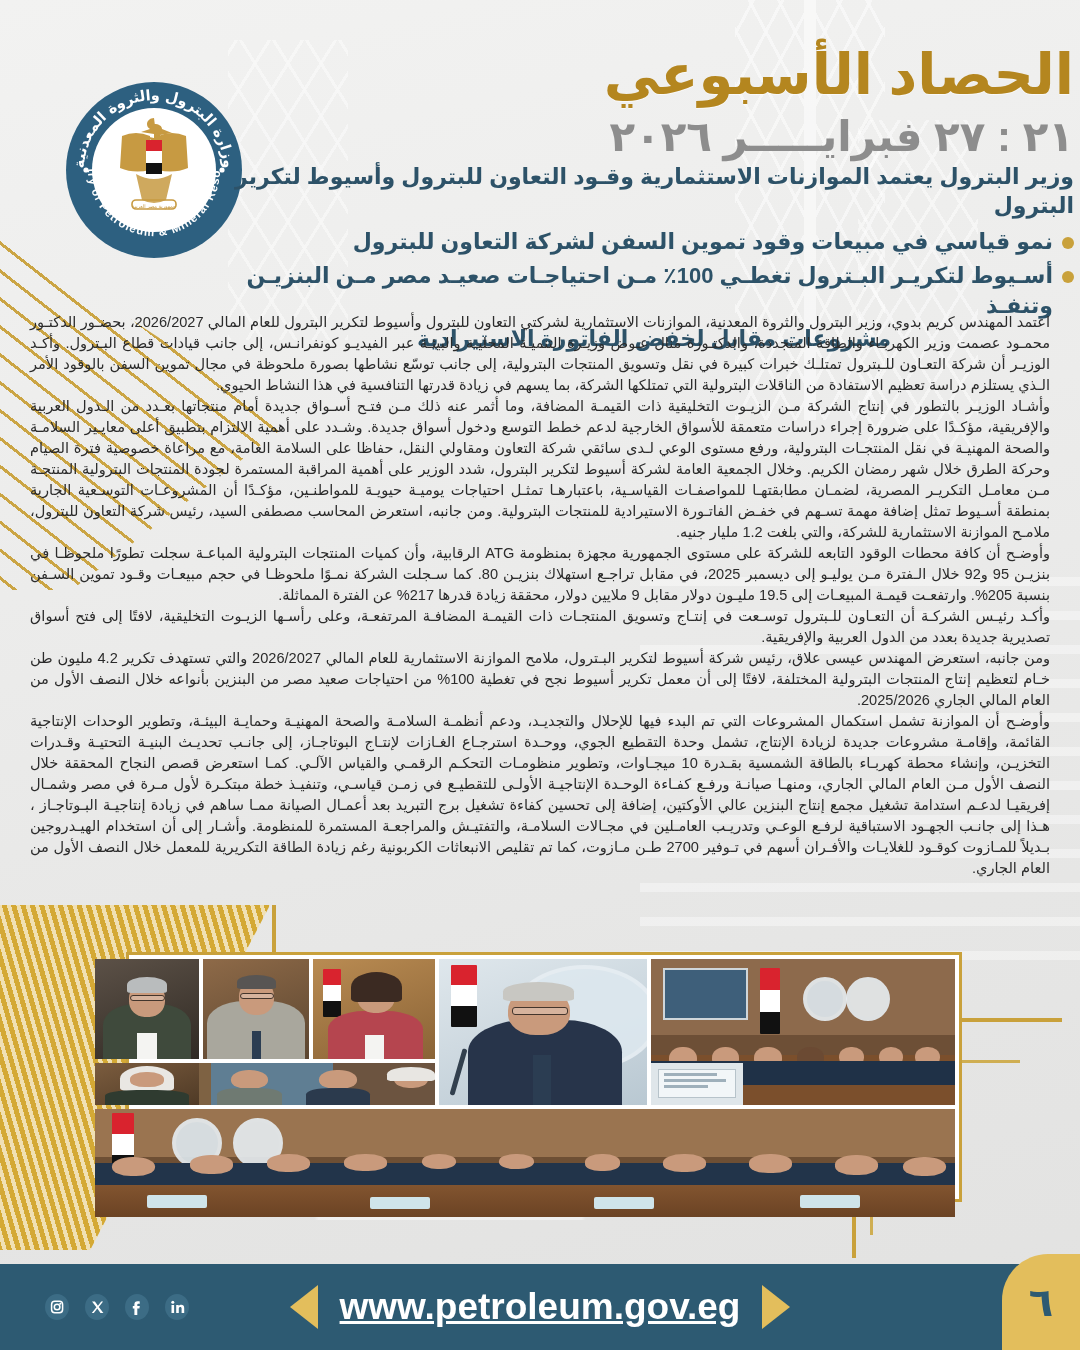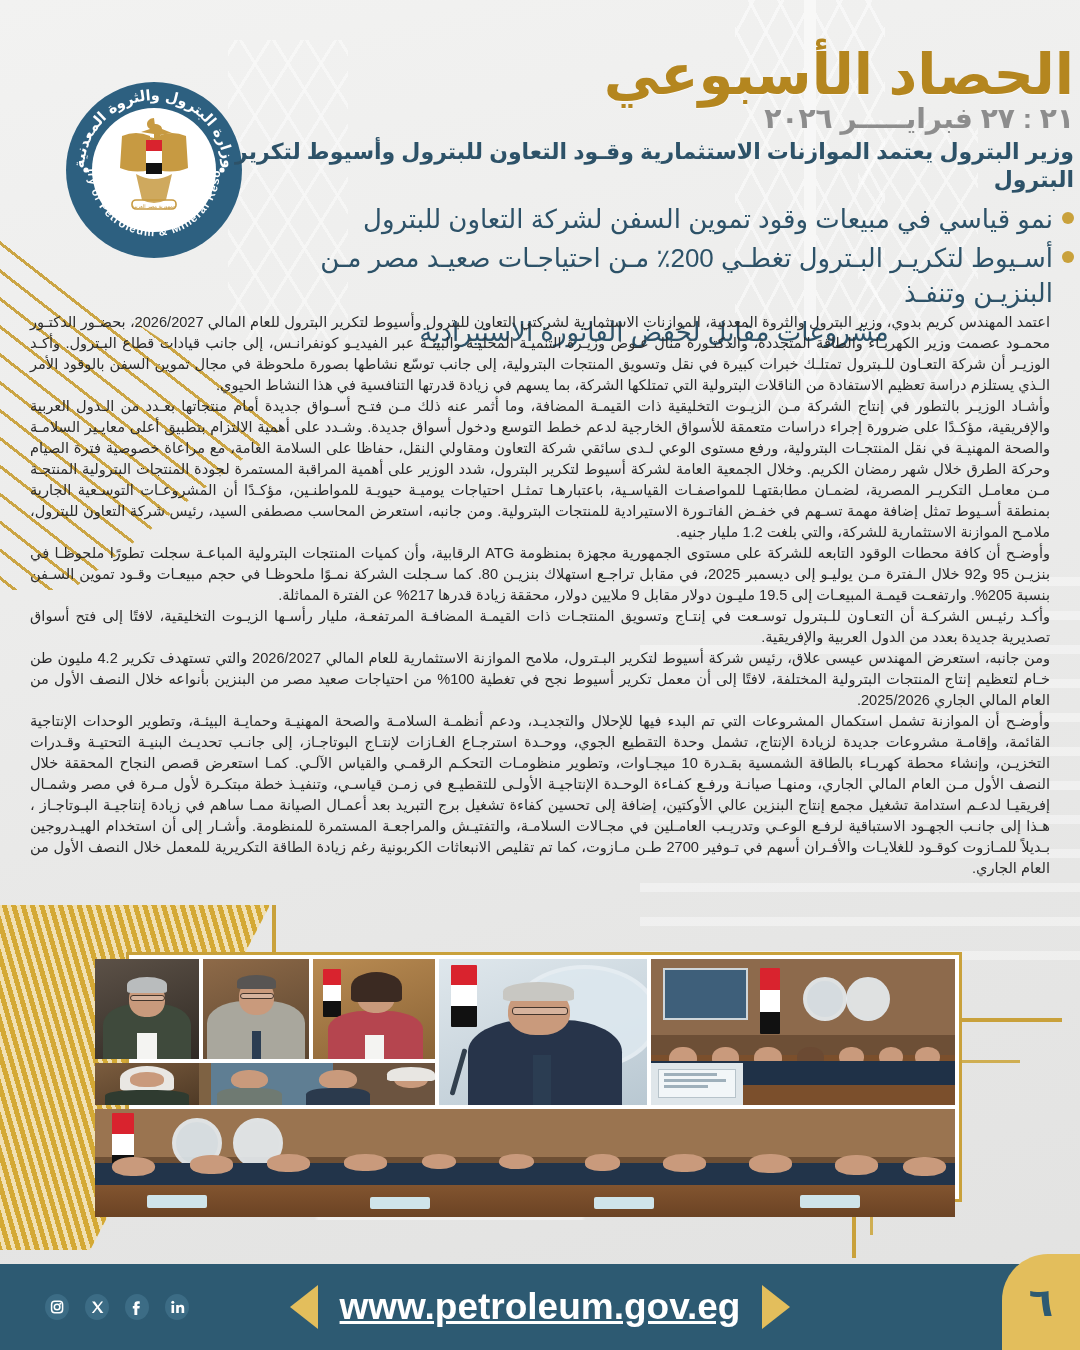--- a/index.html
+++ b/index.html
@@ -89,39 +89,39 @@
   #header {
     position:absolute; right:6px; top:46px; width:840px;
     text-align:right;
   }
   #main-title {
     font-size:56px; font-weight:bold; color:#b4861f;
     letter-spacing:-1px; line-height:1.02;
     text-shadow:0 1px 0 rgba(255,255,255,.6);
   }
   #date-line {
-    margin-top:1px;
-    font-size:28px; font-weight:bold; color:#8d8d8d;
+    margin-top:12px;
+    font-size:42px; font-weight:bold; color:#8d8d8d;
     line-height:1.05; letter-spacing:0px;
   }
   #subtitle {
     margin-top:4px;
     font-size:22px; font-weight:bold; color:#2d5268; line-height:1.3;
   }
   #bullets { margin-top:7px; }
   .bullet {
     display:flex; align-items:flex-start; justify-content:flex-start;
     gap:9px; margin-bottom:4px;
   }
   .dot {
     flex:0 0 auto; width:12px; height:12px; border-radius:50%;
     background:#c9a13b; margin-top:10px;
   }
   .bullet-text {
-    font-size:26px; font-weight:normal; color:#2d5268; line-height:1.35;
+    font-size:22px; font-weight:bold; color:#2d5268; line-height:1.35;
     flex:1 1 auto;
   }
   .bullet-text.cont { text-align:center; }
 
   
   #body-copy {
     position:absolute; right:30px; top:312px; width:1020px;
     color:#2b2b2b;
   }
   #body-copy p {
@@ -270,33 +270,33 @@
     <div id="date-line">٢١ : ٢٧ فبرايـــــر ٢٠٢٦</div>
     <div id="subtitle">وزير البترول يعتمد الموازنات الاستثمارية وقـود التعاون للبترول وأسيوط لتكرير البترول</div>
 
     <div id="bullets">
       <div class="bullet">
         <span class="dot"></span>
         <span class="bullet-text">نمو قياسي في مبيعات وقود تموين السفن لشركة التعاون للبترول</span>
       </div>
       <div class="bullet">
         <span class="dot"></span>
-        <span class="bullet-text">أسـيوط لتكريـر البـترول تغطـي 200٪ مـن احتياجـات صعيـد مصر مـن البنزيـن وتنفـذ</span>
+        <span class="bullet-text">أسـيوط لتكريـر البـترول تغطـي 100٪ مـن احتياجـات صعيـد مصر مـن البنزيـن وتنفـذ</span>
       </div>
       <div class="bullet">
         <span class="bullet-text cont">مشروعات  مقابل لخفض الفاتورة الاستيرادية</span>
       </div>
     </div>
   </div>
 
   <div id="body-copy">
     <p>اعتمد المهندس كريم بدوي، وزير البترول والثروة المعدنية، الموازنات الاستثمارية لشركتي التعاون للبترول وأسيوط لتكرير البترول للعام المالي 2026/2027، بحضـور الدكتـور محمـود عصمت وزير الكهربـاء والطاقة المتجددة، والدكتـورة منال عـوض وزيـرة التنميـة المحليـة والبيئـة عبر الفيديـو كونفرانـس، إلى جانب قيادات قطاع البـترول. وأكـد الوزيـر أن شركة التعـاون للـبترول تمتلـك خبرات كبيرة في نقل وتسويق المنتجات البترولية، إلى جانب توسّع نشاطها بصورة ملحوظة في مجال تموين السفن بالوقود الأمر الـذي يستلزم دراسة تعظيم الاستفادة من الناقلات البترولية التي تمتلكها الشركة، بما يسهم في زيادة قدرتها التنافسية في هذا النشاط الحيوي.</p>
     <p>وأشـاد الوزيـر بالتطور في إنتاج الشركة مـن الزيـوت التخليقية ذات القيمـة المضافة، وما أثمر عنه ذلك مـن فتـح أسـواق جديدة أمام منتجاتها بعـدد من الـدول العربية والإفريقية، مؤكـدًا على ضرورة إجراء دراسات متعمقة للأسواق الخارجية لدعم خطط التوسع ودخول أسواق جديدة. وشـدد على أهمية الالتزام بتطبيق أعلى معايـير السلامـة والصحة المهنيـة في نقل المنتجـات البترولية، ورفع مستوى الوعي لـدى سائقي شركة التعاون ومقاولي النقل، حفاظا على السلامة العامة، مع مراعاة خصوصية فترة الصيام وحركة الطرق خلال شهر رمضان الكريم. وخلال الجمعية العامة لشركة أسيوط لتكرير البترول، شدد الوزير على أهمية المراقبة المستمرة لجودة المنتجات البترولية المنتجـة مـن معامـل التكريـر المصرية، لضمـان مطابقتهـا للمواصفـات القياسـية، باعتبارهـا تمثـل احتياجات يوميـة حيويـة للمواطنـين، مؤكـدًا أن المشروعـات التوسـعية الجارية بمنطقة أسـيوط تمثل إضافة مهمة تسـهم في خفـض الفاتـورة الاستيرادية للمنتجات البترولية. ومن جانبه، استعرض المحاسب مصطفى السيد، رئيس شركة التعاون للبترول، ملامـح الموازنة الاستثمارية للشركة، والتي بلغت 1.2 مليار جنيه.</p>
     <p>وأوضـح أن كافة محطات الوقود التابعه للشركة على مستوى الجمهورية مجهزة بمنظومة ATG الرقابية، وأن كميات المنتجات البترولية المباعـة سجلت تطورًا ملحوظـا في بنزيـن 95 و92 خلال الـفترة مـن يوليـو إلى ديسمبر 2025، في مقابل تراجـع استهلاك بنزيـن 80. كما سـجلت الشركة نمـوًا ملحوظـا في حجم مبيعـات وقـود تموين السـفن بنسبة 205%. وارتفعـت قيمـة المبيعـات إلى 19.5 مليـون دولار مقابل 9 ملايين دولار، محققة زيادة قدرها 217% عن الفترة المماثلة.</p>
-    <p>وأكـد رئيـس الشركـة أن التعـاون للـبترول توسـعت في إنتـاج وتسويق المنتجـات ذات القيمـة المضافـة المرتفعـة، مليار رأسـها الزيـوت التخليقية، لافتًا إلى فتح أسواق تصديرية جديدة بعدد من الدول العربية والإفريقية.</p>
+    <p>وأكـد رئيـس الشركـة أن التعـاون للـبترول توسـعت في إنتـاج وتسويق المنتجـات ذات القيمـة المضافـة المرتفعـة، وعلى رأسـها الزيـوت التخليقية، لافتًا إلى فتح أسواق تصديرية جديدة بعدد من الدول العربية والإفريقية.</p>
     <p>ومن جانبه، استعرض المهندس عيسى علاق، رئيس شركة أسيوط لتكرير البـترول، ملامح الموازنة الاستثمارية للعام المالي 2026/2027 والتي تستهدف تكرير 4.2 مليون طن خـام لتعظيم إنتاج المنتجات البترولية المختلفة، لافتًا إلى أن معمل تكرير أسيوط نجح في تغطية 100% من احتياجات صعيد مصر من البنزين بأنواعه خلال النصف الأول من العام المالي الجاري 2025/2026.</p>
     <p>وأوضـح أن الموازنة تشمل استكمال المشروعات التي تم البدء فيها للإحلال والتجديـد، ودعم أنظمـة السلامـة والصحة المهنيـة وحمايـة البيئـة، وتطوير الوحدات الإنتاجية القائمة، وإقامـة مشروعات جديدة لزيادة الإنتاج، تشمل وحدة التقطيع الجوي، ووحـدة استرجـاع الغـازات لإنتـاج البوتاجـاز، إلى جانـب تحديـث البنيـة التحتيـة وقـدرات التخزيـن، وإنشاء محطة كهربـاء بالطاقة الشمسية بقـدرة 10 ميجـاوات، وتطوير منظومـات التحكـم الرقمـي والقياس الآلـي. كمـا استعرض قصص النجاح المحققة خلال النصف الأول مـن العام المالي الجاري، ومنهـا صيانـة ورفـع كفـاءة الوحـدة الإنتاجيـة الأولـى للتقطيـع في زمـن قياسـي، وتنفيـذ خطة مبتكـرة لأول مـرة في مصر وشمـال إفريقيـا لدعـم استدامة تشغيل مجمع إنتاج البنزين عالي الأوكتين، إضافة إلى تحسين كفاءة تشغيل برج التبريد بعد أعمـال الصيانة ممـا ساهم في زيادة إنتاجيـة البـوتاجـاز ، هـذا إلى جانـب الجهـود الاستباقية لرفـع الوعـي وتدريـب العامـلين في مجـالات السلامـة، والتفتيـش والمراجعـة المستمرة للمنظومة. وأشـار إلى أن استخدام الهيـدروجين بـديلاً للمـازوت كوقـود للغلايـات والأفـران أسهم في تـوفير 2700 طـن مـازوت، كما تم تقليص الانبعاثات الكربونية رغم زيادة الطاقة التكريرية للمعمل خلال النصف الأول من العام الجاري.</p>
   </div>
 
   <div id="collage">
 
     <div class="ph g-a">
       <div class="sky" style="background:linear-gradient(160deg,#5c5147,#302a24)"></div>
       <div class="torso" style="left:8%;bottom:0;width:84%;height:55%;background:#3f4a3c"></div>
       <div class="head" style="left:33%;top:22%;width:34%;height:36%"></div>

